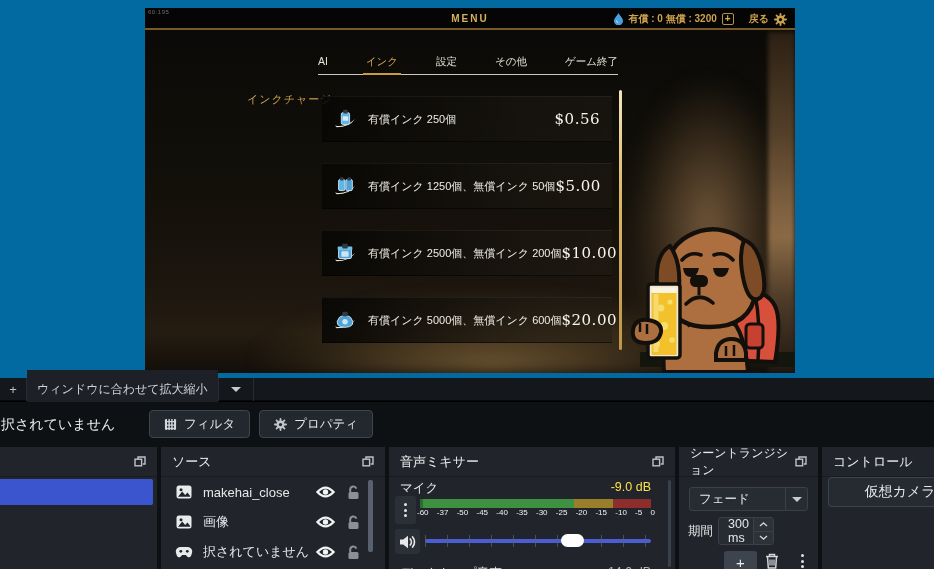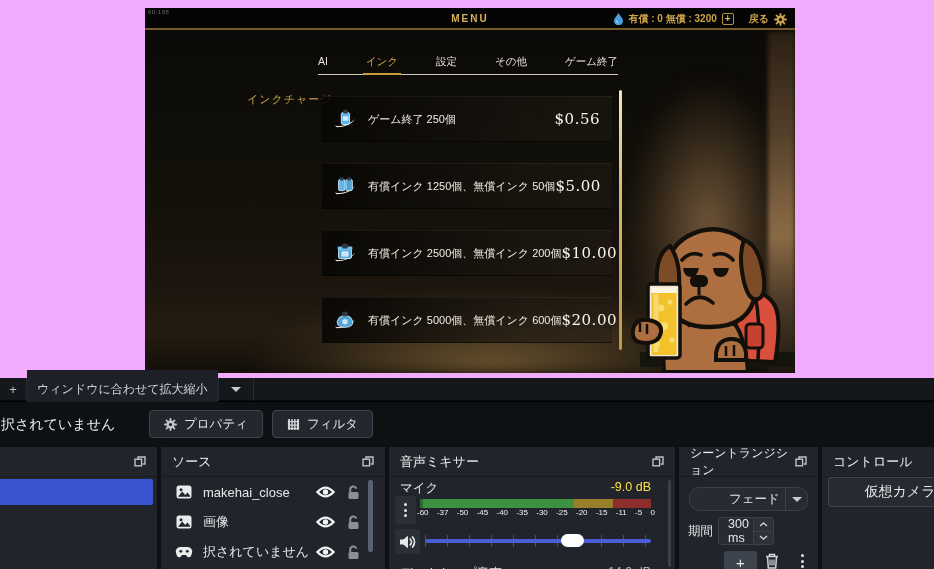--- a/index.html
+++ b/index.html
@@ -1,21 +1,21 @@
 <!DOCTYPE html>
 <html><head>
 <meta charset="utf-8">
 <style>
   * { margin:0; padding:0; box-sizing:border-box; }
   html,body { width:934px; height:569px; overflow:hidden; background:#000;
     font-family:"Liberation Sans", sans-serif; }
   #stage { position:relative; width:934px; height:569px; background:#000; }
 
   
-  #preview-strip { position:absolute; left:0; top:0; width:934px; height:378px; background:#f0abfc; }
+  #preview-strip { position:absolute; left:0; top:0; width:934px; height:378px; background:#0369a1; }
   #game-frame { position:absolute; left:145px; top:8px; width:650px; height:365px;
     overflow:hidden; background:#0c0a08; }
 
   .gf-bg-base { position:absolute; left:0; top:24px; right:0; bottom:0;
     background:linear-gradient(180deg,#0b0a08 0%,#121009 45%,#1b150e 72%,#251c11 88%,#120e09 100%); }
   .gf-bg-glow { position:absolute; left:110px; bottom:0; width:430px; height:80px;
     background:radial-gradient(ellipse at 55% 100%, rgba(168,131,74,.6), rgba(90,70,40,.25) 55%, transparent 75%);
     filter:blur(7px); }
   .gf-bg-dogarea { position:absolute; right:6px; top:36px; width:180px; height:330px;
     background:radial-gradient(closest-side at 55% 55%, rgba(128,98,66,.85), rgba(74,55,35,.45) 70%, transparent);
@@ -111,21 +111,21 @@
   .mx-track { position:absolute; left:0; right:0; top:8px; height:4px; background:#4a5dd4; border-radius:2px; }
   .mx-sl-ticks { position:absolute; left:0; right:0; top:4px; height:12px;
     background:repeating-linear-gradient(90deg, #5d646d 0 1px, transparent 1px 22px); opacity:.7; }
   .mx-handle { position:absolute; left:60%; top:3px; width:23px; height:13px; background:#fff; border-radius:7px; }
   .mx-scroll { position:absolute; right:4px; top:33px; bottom:4px; width:3px; background:#3a414b; border-radius:2px; }
   .mx-row2-name { position:absolute; left:11px; top:118px; font-size:12.5px; color:#e2e3e5; }
   .mx-row2-level { position:absolute; right:24px; top:118px; font-size:12.5px; color:#b4b6b9; }
 
   #panel-transitions { left:679px; width:139px; }
   .tr-combo { position:absolute; left:10px; top:40px; width:119px; height:24px; background:#272b32;
-    border:1px solid #3a3f49; border-radius:10px; display:flex; align-items:center;padding-left:30px; }
+    border:1px solid #3a3f49; border-radius:3px; display:flex; align-items:center; }
   .tr-combo-label { padding-left:9px; font-size:12.5px; color:#e6e7e9; flex:1; }
   .tr-combo-caret { width:22px; height:100%; border-left:1px solid #3a3f49; display:flex; align-items:center; justify-content:center; }
   .tr-dur-label { position:absolute; left:9px; top:76px; font-size:12.5px; color:#e2e3e5; }
   .tr-spinner { position:absolute; left:39px; top:70px; width:56px; height:28px; background:#272b32;
     border:1px solid #3a3f49; border-radius:3px; display:flex; }
   .tr-spin-val { flex:1; display:flex; align-items:center; padding-left:9px; font-size:12.5px; color:#e6e7e9; }
   .tr-spin-btns { width:20px; border-left:1px solid #3a3f49; display:flex; flex-direction:column; }
   .tr-spin-btns span { flex:1; display:flex; align-items:center; justify-content:center; background:#2d3239; }
   .tr-spin-btns span:first-child { border-bottom:1px solid #3a3f49; }
   .tr-bottom { position:absolute; left:0; top:104px; width:139px; height:20px; display:flex; align-items:flex-start; }
@@ -223,21 +223,21 @@
 
           <div class="shop-row">
             <span class="shop-ic">
               <svg viewBox="0 0 26 24" width="24" height="22">
                 <path d="M2 19 Q13 22 24 12 Q18 21 4 21 Z" fill="#ece5d4"></path>
                 <rect x="9" y="5" width="9" height="13" rx="2" fill="#5fb6e8" stroke="#cfe7f6" stroke-width="1"></rect>
                 <rect x="11" y="2" width="5" height="4" rx="1" fill="#2e3a44"></rect>
                 <rect x="10.5" y="9" width="6" height="5" rx="1" fill="#eaf5fb" opacity=".85"></rect>
               </svg>
             </span>
-            <span class="shop-label">ゲーム終了 250個</span>
+            <span class="shop-label">有償インク 250個</span>
             <span class="shop-price">$0.56</span>
           </div>
 
           <div class="shop-row">
             <span class="shop-ic">
               <svg viewBox="0 0 26 24" width="24" height="22">
                 <path d="M2 19 Q13 22 24 12 Q18 21 4 21 Z" fill="#ece5d4"></path>
                 <rect x="6" y="5" width="7" height="12" rx="1.5" fill="#5fb6e8" stroke="#cfe7f6" stroke-width="1"></rect>
                 <rect x="7.5" y="2.5" width="4" height="3.5" rx="1" fill="#2e3a44"></rect>
                 <rect x="14" y="5" width="7" height="12" rx="1.5" fill="#4fa3d6" stroke="#cfe7f6" stroke-width="1"></rect>
@@ -287,40 +287,40 @@
     <span class="sb-sep"></span>
     <span class="sb-caret-seg">
         <span class="caret-down"></span>
       </span>
     <span class="sb-sep"></span>
   </div>
 
   <div id="source-toolbar">
     <span class="st-status">択されていません</span>
     <div class="st-buttons">
+      <div class="tool-btn">
+        <svg width="13" height="13" viewBox="0 0 14 14">
+          <rect x="1" y="1" width="12" height="12" rx="1.5" fill="#d4d6d9"></rect>
+          <path d="M4 1 v12 M7 1 v12 M10 1 v12" stroke="#23272e" stroke-width="1.5" stroke-dasharray="2.2 1.5"></path>
+        </svg>
+        <span>フィルタ</span>
+      </div>
       <div class="tool-btn">
         <svg width="13" height="13" viewBox="0 0 16 16">
           <g fill="#c3c5c9">
             <rect x="6.9" y="0" width="2.2" height="16" rx="1"></rect>
             <rect x="6.9" y="0" width="2.2" height="16" rx="1" transform="rotate(45 8 8)"></rect>
             <rect x="6.9" y="0" width="2.2" height="16" rx="1" transform="rotate(90 8 8)"></rect>
             <rect x="6.9" y="0" width="2.2" height="16" rx="1" transform="rotate(135 8 8)"></rect>
             <circle cx="8" cy="8" r="4.8"></circle>
           </g>
           <circle cx="8" cy="8" r="2" fill="#23272e"></circle>
         </svg>
         <span>プロパティ</span>
       </div>
-      <div class="tool-btn">
-        <svg width="13" height="13" viewBox="0 0 14 14">
-          <rect x="1" y="1" width="12" height="12" rx="1.5" fill="#d4d6d9"></rect>
-          <path d="M4 1 v12 M7 1 v12 M10 1 v12" stroke="#23272e" stroke-width="1.5" stroke-dasharray="2.2 1.5"></path>
-        </svg>
-        <span>フィルタ</span>
-      </div>
     </div>
   </div>
 
   <div id="docks">
 
     <div class="panel" id="panel-scenes">
       <div class="panel-head">
         <span></span>
         <span class="popout">
           <svg width="12" height="11" viewBox="0 0 12 11">
@@ -444,21 +444,21 @@
       <span class="tick">-60</span>
           <span class="tick">-37</span>
           <span class="tick">-50</span>
           <span class="tick">-45</span>
           <span class="tick">-40</span>
           <span class="tick">-35</span>
           <span class="tick">-30</span>
           <span class="tick">-25</span>
           <span class="tick">-20</span>
           <span class="tick">-15</span>
-          <span class="tick">-11</span>
+          <span class="tick">-10</span>
           <span class="tick">-5</span>
           <span class="tick">0</span>
         </div>
       <div class="mx-speaker">
         <svg width="17" height="14" viewBox="0 0 17 14">
           <path d="M1 4.6 h3.2 L9 0.8 v12.4 L4.2 9.4 H1 z" fill="#e6e8ea"></path>
           <path d="M11.2 4 a4.4 4.4 0 0 1 0 6 M13.6 2 a7.6 7.6 0 0 1 0 10" fill="none" stroke="#e6e8ea" stroke-width="1.7" stroke-linecap="round"></path>
         </svg>
       </div>
       <div class="mx-slider">

